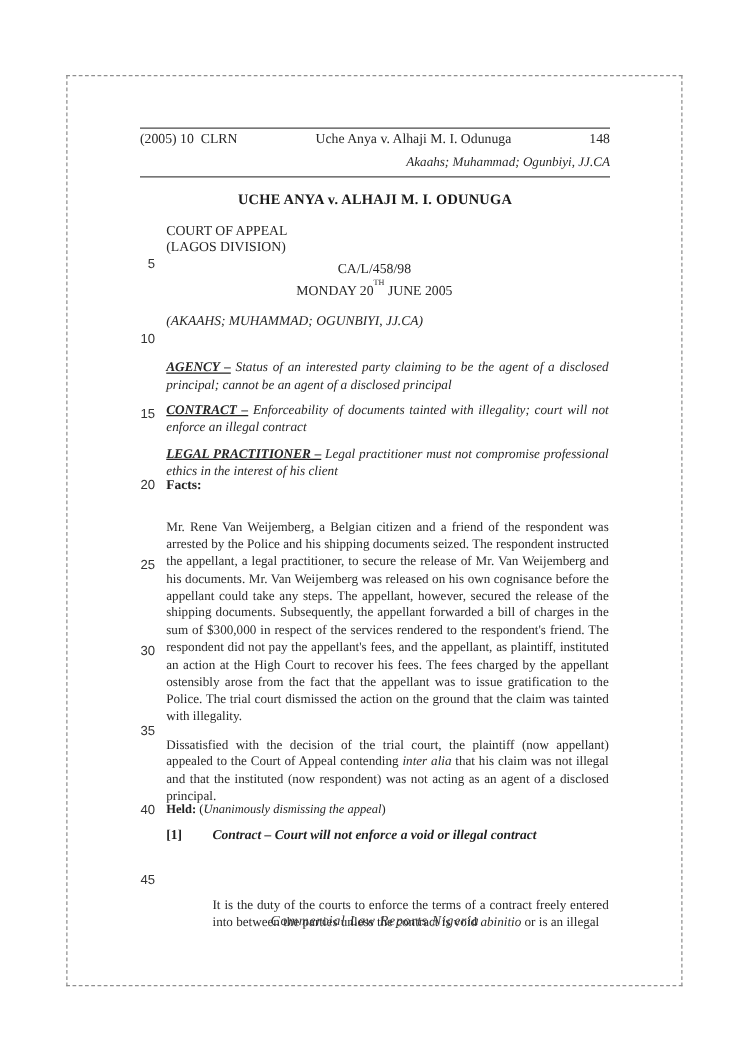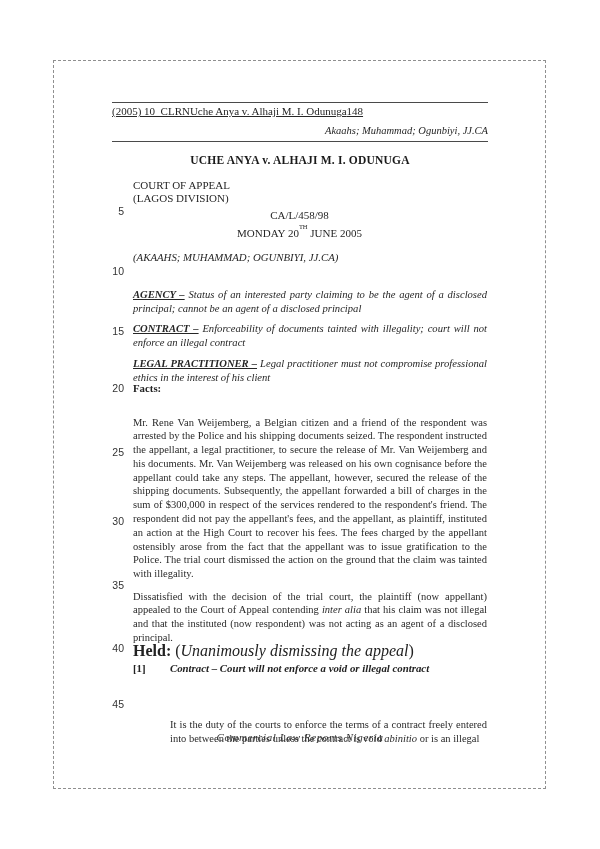--- a/index.html
+++ b/index.html
@@ -10,22 +10,22 @@
     -webkit-font-smoothing:antialiased;
     overflow:hidden;
   }
   .abs{position:absolute;}
   
   .frame{left:53px;top:60px;width:491px;height:727px;border:1px dashed #8f8f8f;}
   
   .rule{left:112px;width:376px;height:1px;background:#4a4a4a;}
   .rule-top{top:102px;}
   .rule-bottom{top:141px;}
-  .hdr-row{left:112px;top:105px;width:376px;display:flex;
-    font-size:11px;color:#262626;text-decoration:underline;}
+  .hdr-row{left:112px;top:105px;width:376px;display:flex;justify-content:space-between;
+    font-size:11px;color:#262626;}
   .hdr-row .cite{white-space:pre;}
   .judges{left:112px;top:125px;width:376px;text-align:right;font-style:italic;
     font-size:10.5px;color:#262626;}
   
   .case-title{left:112px;top:154px;width:376px;text-align:center;font-weight:bold;
     font-size:11.5px;letter-spacing:.2px;color:#1a1a1a;}
   .court{left:133px;top:179px;font-size:11px;line-height:13px;color:#262626;}
   .caseref{left:112px;top:209px;width:375px;text-align:center;font-size:11px;
     line-height:13.5px;color:#262626;}
   .caseref sup{font-size:6.5px;position:relative;top:-3px;letter-spacing:0;}
@@ -37,21 +37,21 @@
   .cw-agency{top:277px;}
   .cw-contract{top:311px;}
   .cw-legal{top:346px;}
   
   .sans{font-family:Liberation Serif, serif;}
   .facts-h{left:133px;top:382px;font-weight:bold;font-size:10.8px;color:#222;}
   .bodypara{left:133px;width:354px;font-size:10.5px;line-height:13.8px;
     text-align:justify;color:#2a2a2a;}
   .para1{top:405px;}
   .para2{top:579px;}
-  .held{left:133px;top:642px;font-size:16px;color:#222;}
+  .held{left:133px;top:642px;font-size:10px;color:#222;}
   .held b{font-weight:bold;}
   .held i{font-style:italic;}
   .holding-row{left:133px;top:662px;width:354px;font-size:10.8px;color:#222;}
   .holding-num{font-weight:bold;display:inline-block;width:37px;}
   .holding-head{font-weight:bold;font-style:italic;}
   .holding-body{left:170px;top:684px;width:317px;font-size:10.5px;line-height:13.8px;
     text-align:justify;color:#2a2a2a;margin-top:34px;}
   .holding-body i{font-style:italic;}
   
   .ln{left:100px;width:24px;text-align:right;font-family:"Liberation Sans",sans-serif;

